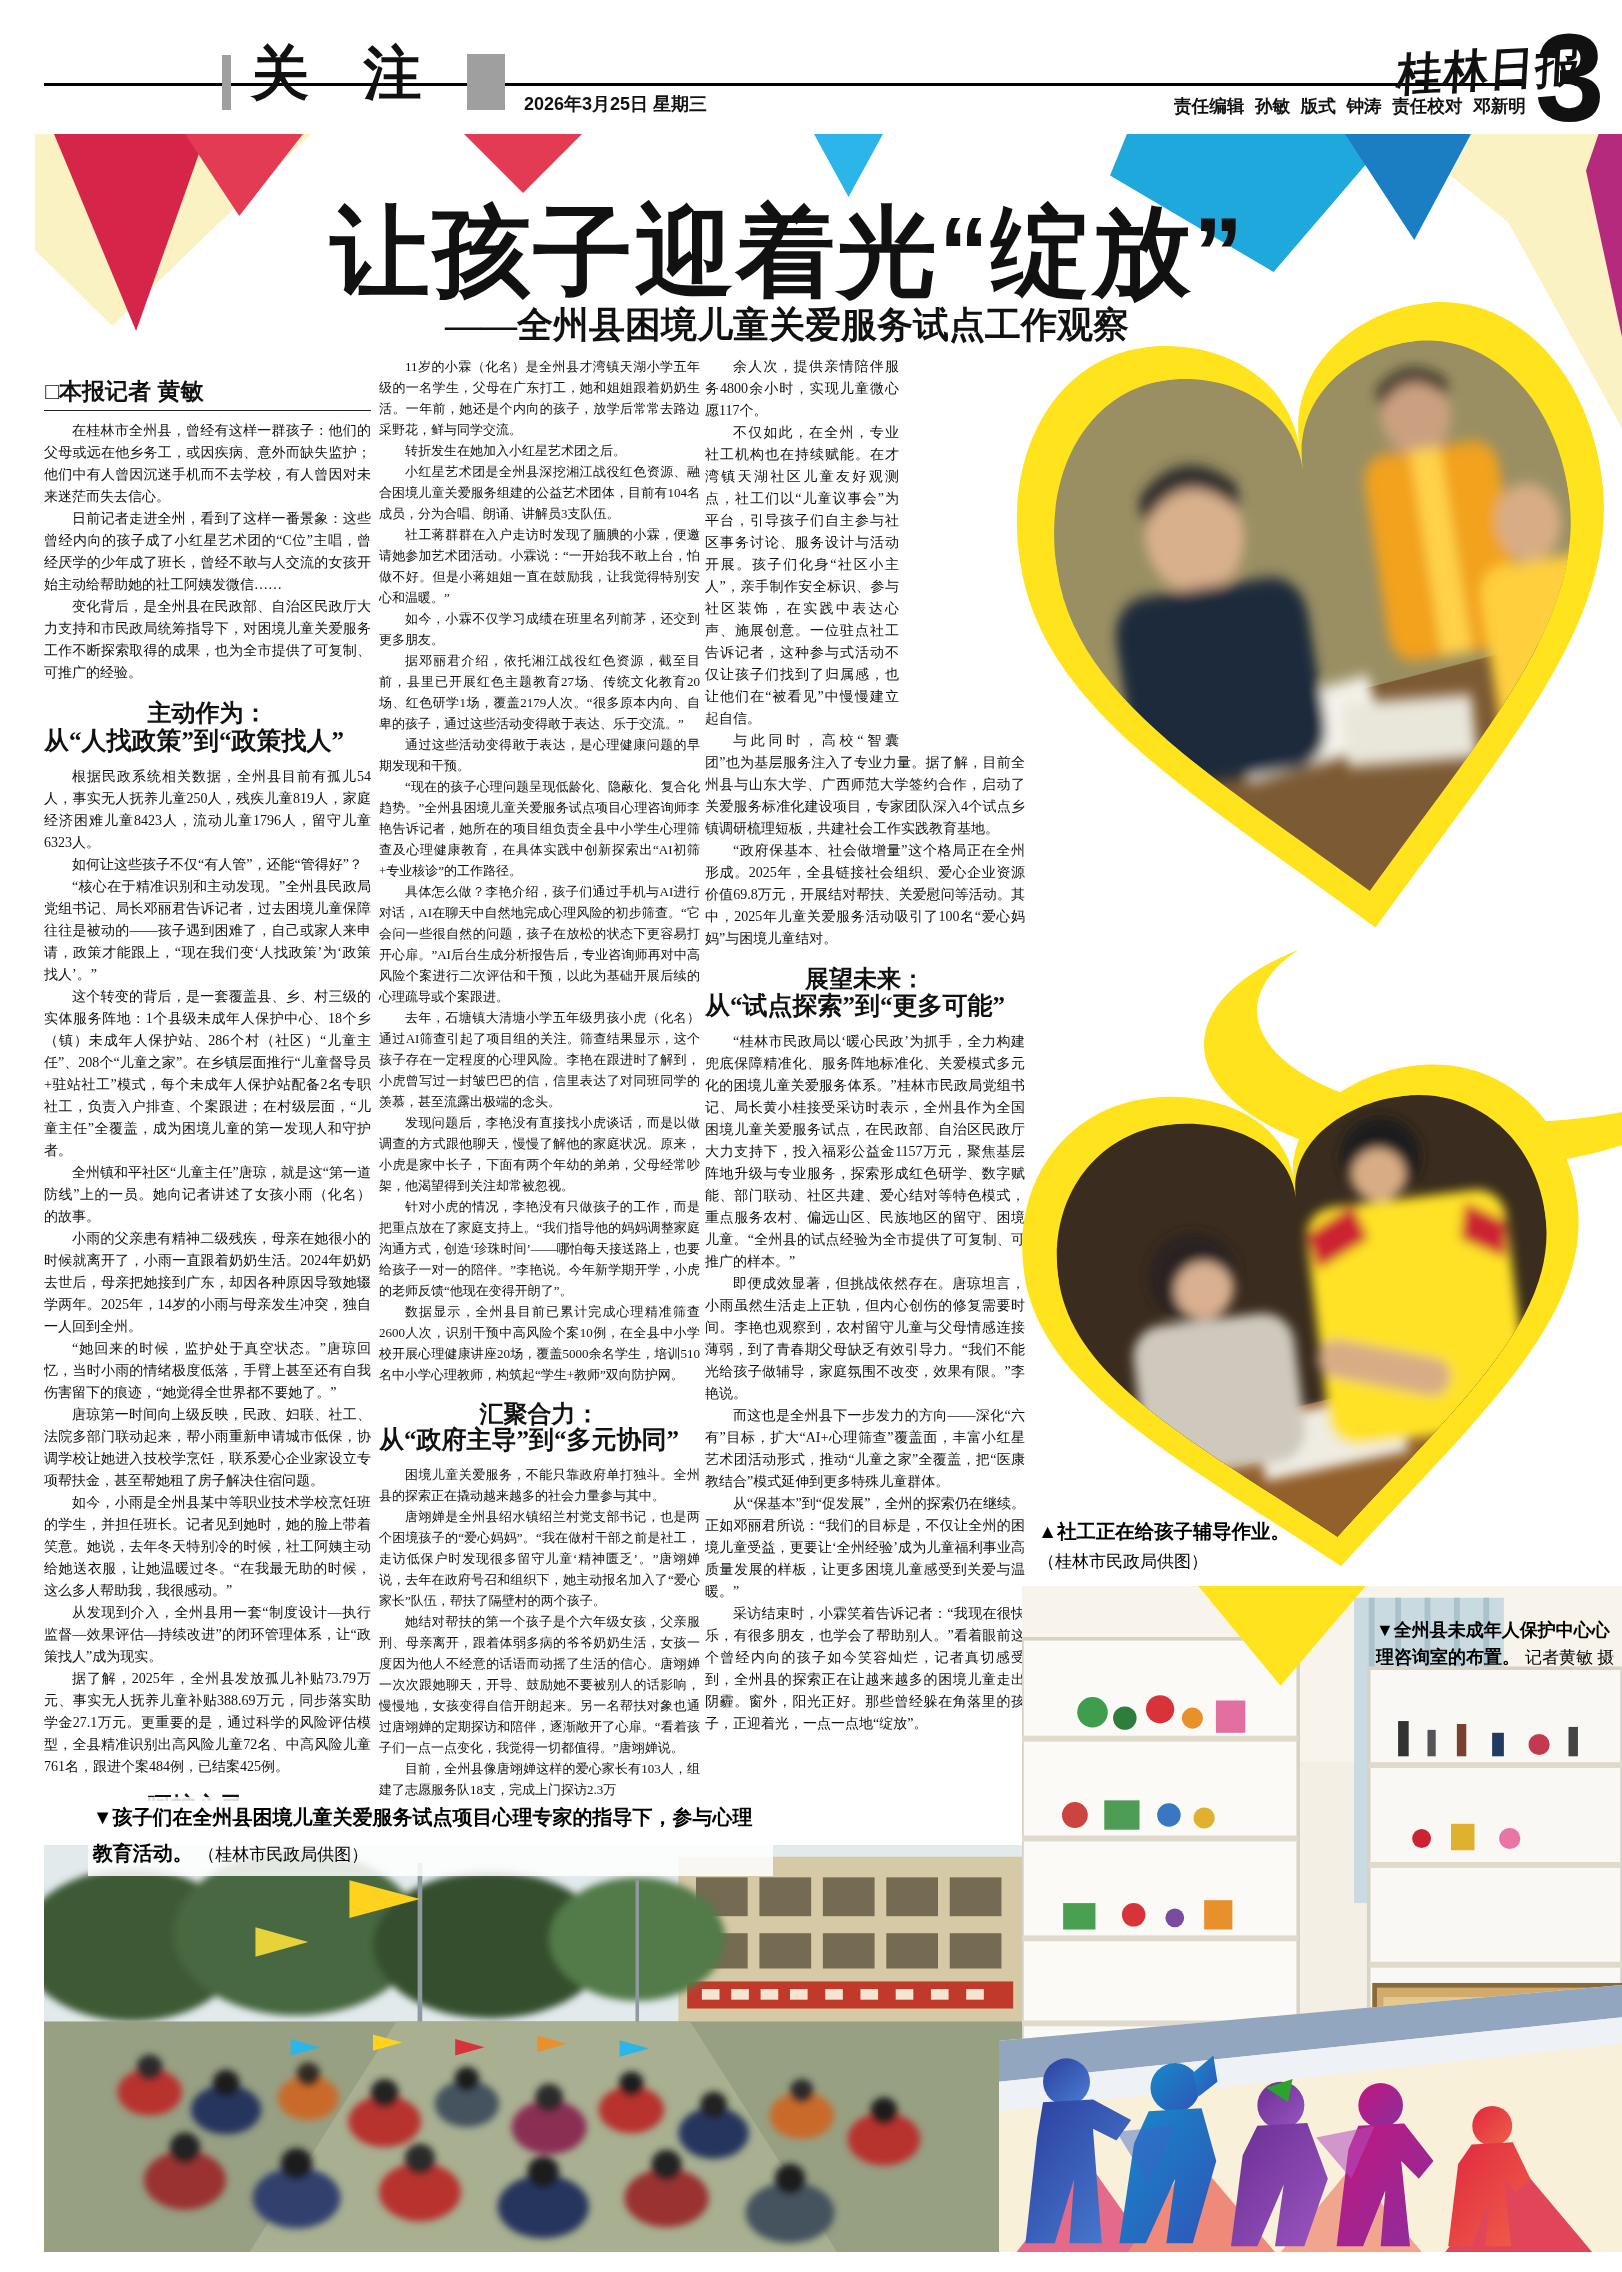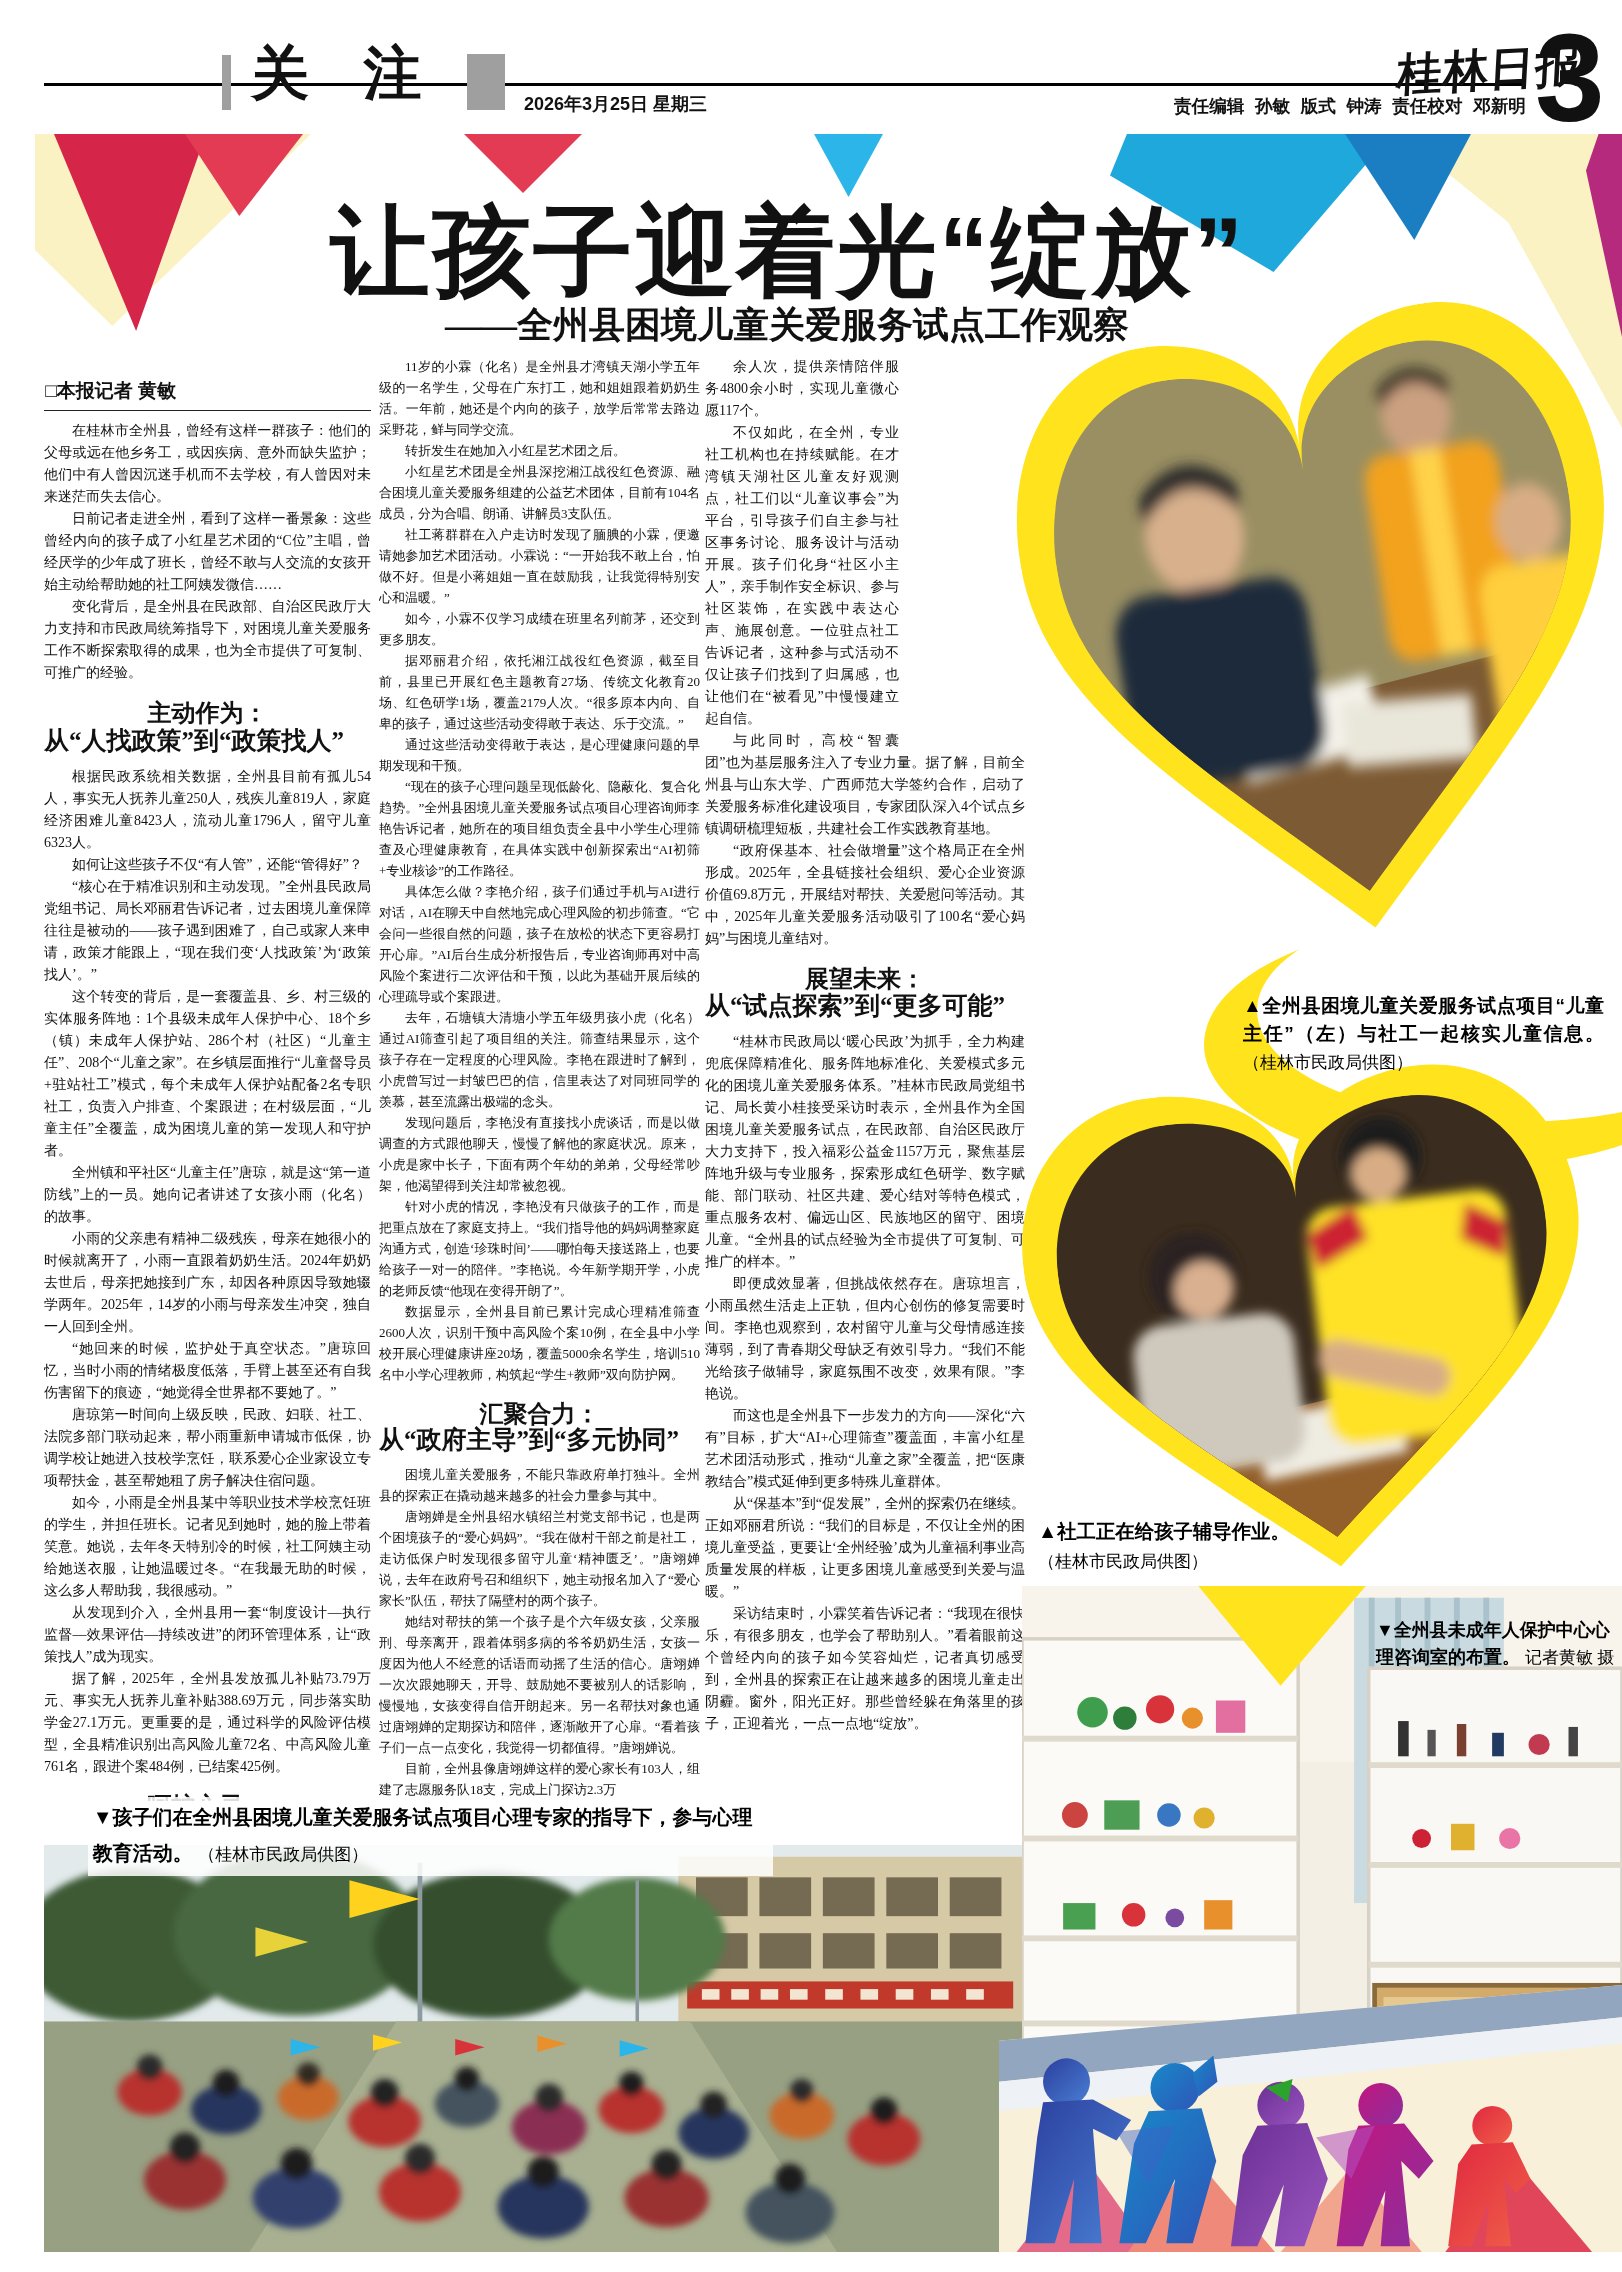--- a/index.html
+++ b/index.html
@@ -20,21 +20,21 @@
   
   .headline{left:306px;top:187px;width:964px;text-align:center;font-size:99px;font-weight:bold;
             font-family:"Liberation Sans","DejaVu Sans",sans-serif;letter-spacing:2.4px;}
   .subhead{left:364px;top:301px;width:846px;text-align:center;font-size:36px;font-weight:bold;}
   
   .col{overflow:hidden;text-align:justify;}
   #col1{left:44px;top:376px;width:327px;height:1425px;font-size:14px;line-height:22px;}
   #col2{left:379px;top:356px;width:321px;height:1448px;font-size:13px;line-height:21px;}
   #col3{left:705px;top:356px;width:320px;height:1434px;font-size:14px;line-height:22px;}
   .col p{margin:0;text-indent:2em;}
-  .byline{font-size:19px;font-weight:bold;font-family:"Liberation Sans","DejaVu Sans",sans-serif;
+  .byline{font-size:23px;font-weight:bold;font-family:"Liberation Sans","DejaVu Sans",sans-serif;
           padding:3.5px 0 8.2px 1.2px;border-bottom:1.8px solid #222;margin-bottom:9.4px;}
   .sec-kicker{font-family:"Liberation Sans","DejaVu Sans",sans-serif;font-weight:bold;text-align:center;
               font-size:24px;margin:17.6px 0 5.9px;text-indent:0;}
   .sec-title{font-family:Liberation Serif, serif;font-weight:bold;
              font-size:25px;margin:0 0 14px;text-indent:0;}
   .spacer-r{float:right;width:126px;height:388px;}
   
   .cap{font-family:"Liberation Sans","DejaVu Sans",sans-serif;font-weight:bold;color:#000;}
   .credit{font-family:"Liberation Serif","DejaVu Serif",serif;font-weight:normal;}
   #cap1{left:1243px;top:992px;width:361px;font-size:19px;line-height:28px;text-align:justify;z-index:30;}
@@ -169,24 +169,20 @@
           <rect x="342" y="104" width="26" height="150" fill="#ffd24a"></rect>
           <circle cx="432" cy="168" r="28" fill="#d8ad85"></circle>
           <rect x="382" y="196" width="112" height="160" rx="22" fill="#ffcf3e"></rect>
         </g>
       </g>
     </svg>
   </div>
 
   <div class="abs" id="swoosh-y"></div>
   <div class="abs" id="swoosh-w"></div>
-  <div class="abs cap" id="cap1">
-    <span>▲全州县困境儿童关爱服务试点项目“儿童主任”（左）与社工一起核实儿童信息。</span>
-    <span class="credit">（桂林市民政局供图）</span>
-  </div>
 
   <div class="abs heart-wrap" id="heart2">
     <svg width="558" height="499" viewBox="0 0 500 450" preserveAspectRatio="none">
       <defs>
         <clipPath id="hc2">
             <path d="M250,90 C250,30 185,0 130,0 C55,0 0,60 0,140 C0,245 110,320 250,440 C390,320 500,245 500,140 C500,60 445,0 370,0 C315,0 250,30 250,90 Z" transform="translate(30,26) scale(0.88)"></path>
           </clipPath>
         <filter id="blur2">
             <feGaussianBlur stdDeviation="5"></feGaussianBlur>
           </filter>

